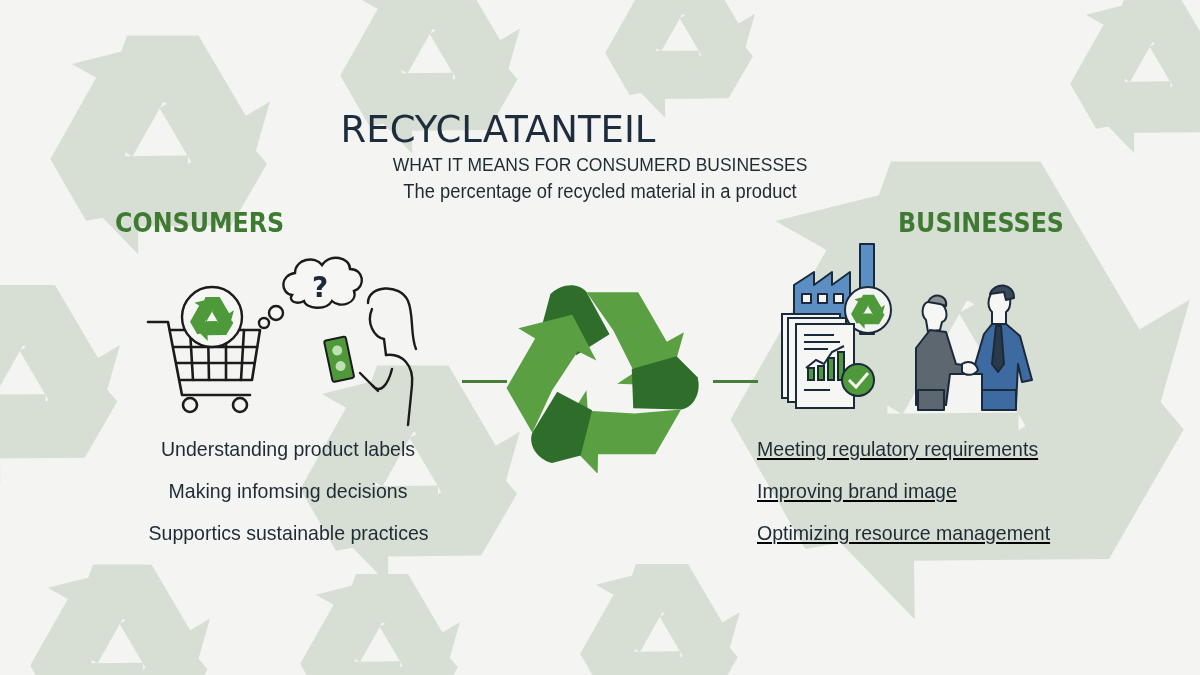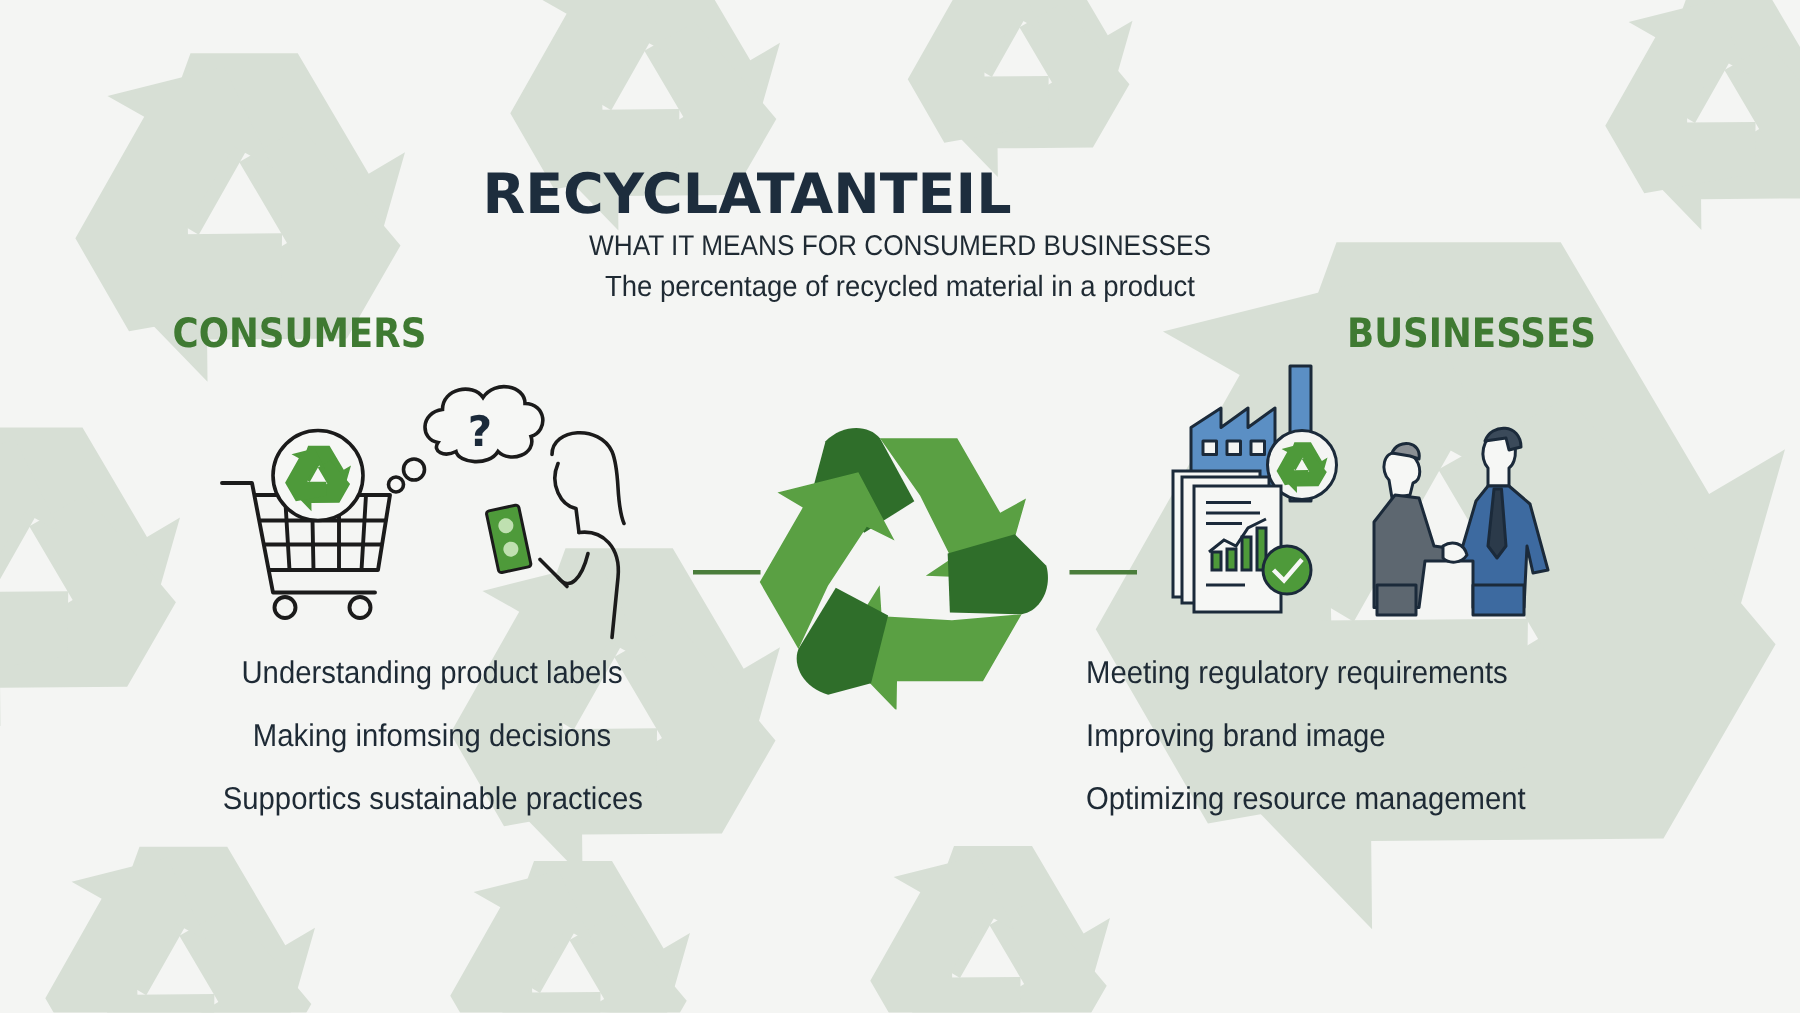--- a/index.html
+++ b/index.html
@@ -1,30 +1,30 @@
 <!DOCTYPE html>
 <html><head>
 <meta charset="utf-8">
 <style>
   html,body{margin:0;padding:0;}
   body{width:1200px;height:675px;overflow:hidden;background:#f4f5f3;position:relative;font-family:"Liberation Sans",sans-serif;}
   .bg-layer{position:absolute;inset:0;z-index:0;}
-  .title{position:absolute;left:0;width:996px;top:108px;text-align:center;font-family:"DejaVu Sans",sans-serif;font-weight:bold;font-size:37px;color:#1d2d3d;letter-spacing:0px;z-index:2;margin:0;}
+  .title{position:absolute;left:0;width:996px;top:108px;text-align:center;font-family:"DejaVu Sans",sans-serif;font-weight:normal;font-size:37px;color:#1d2d3d;letter-spacing:0px;z-index:2;margin:0;}
   .subtitle{position:absolute;left:0;width:1200px;top:154px;text-align:center;font-family:"Liberation Sans",sans-serif;font-size:19px;color:#1f2a33;z-index:2;transform:scaleX(0.92);}
   .desc{position:absolute;left:0;width:1200px;top:180px;text-align:center;font-family:"Liberation Sans",sans-serif;font-size:19.5px;color:#1f2a33;z-index:2;transform:scaleX(0.94);}
   .sec-head{position:absolute;top:207px;font-family:"DejaVu Sans",sans-serif;font-weight:bold;font-size:27px;color:#3f7a32;z-index:2;}
   .sec-consumers{left:115px;transform:scaleX(0.88);transform-origin:left;}
   .sec-businesses{left:898px;transform:scaleX(0.88);transform-origin:left;}
   .illus{position:absolute;z-index:2;}
   .connector{position:absolute;height:3px;background:#4a7d3b;z-index:2;}
   .list{position:absolute;z-index:2;margin:0;padding:0;list-style:none;}
   .list li{font-family:"Liberation Sans",sans-serif;font-size:21px;color:#1e2a35;height:42px;line-height:42px;white-space:nowrap;}
   .list-consumers{left:138px;top:428px;width:300px;}
   .list-consumers li{text-align:center;transform:scaleX(0.93);}
-  .list-businesses{left:724px;top:428px;}
+  .list-businesses{left:757px;top:428px;text-decoration:underline;}
   .list-businesses li{transform:scaleX(0.93);transform-origin:left;}
 </style>
 </head>
 <body>
 
 <div class="bg-layer">
   <svg width="1200" height="675" viewBox="0 0 1200 675">
     <defs>
       <g id="rarrow">
 

